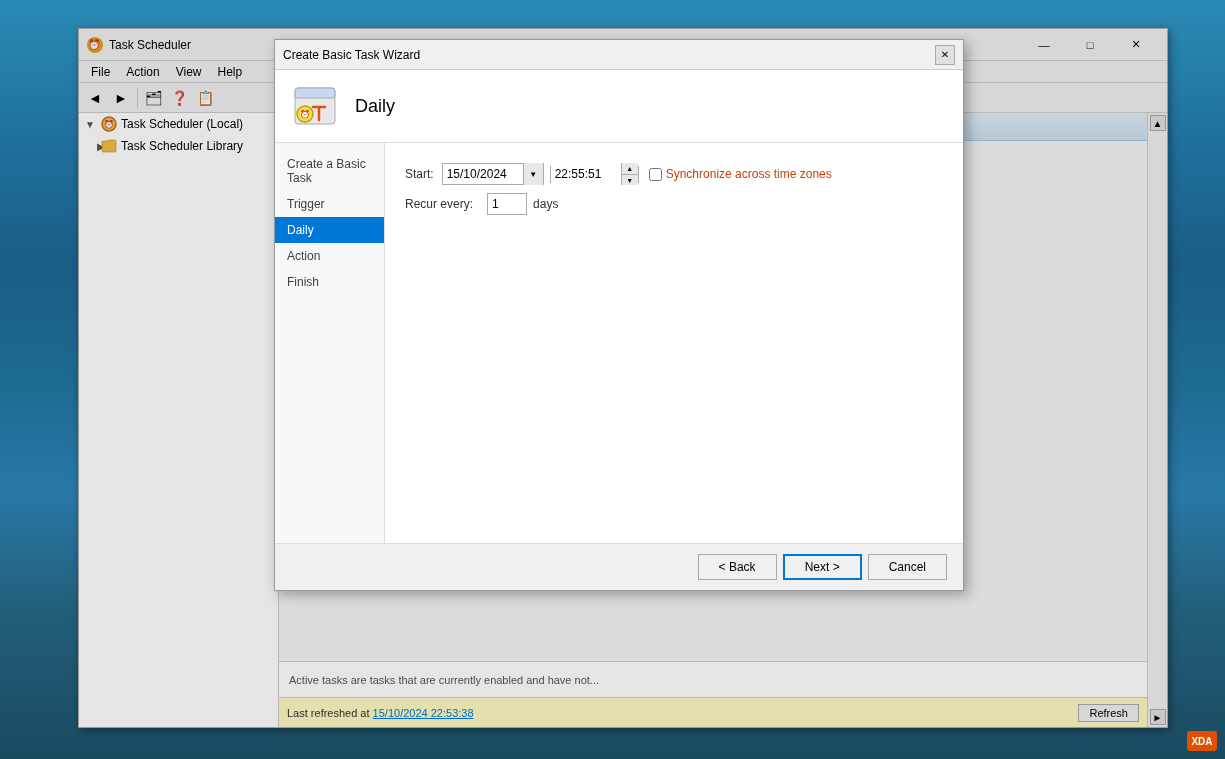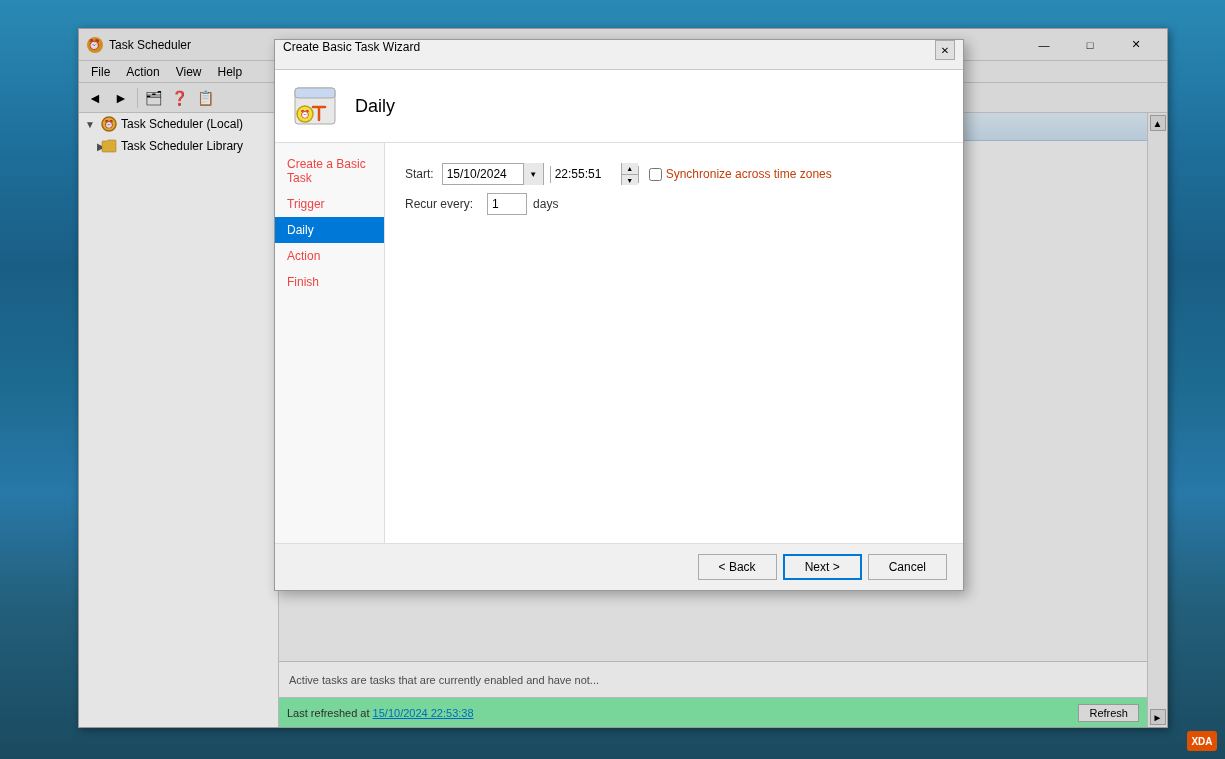--- a/index.html
+++ b/index.html
@@ -202,21 +202,21 @@
 
     .panel-body {
       flex: 1;
       overflow: auto;
       background: #f5f5f5;
     }
 
     
     .status-bar {
       height: 30px;
-      background: #86efac;
+      background: #fef9c3;
       border-top: 1px solid #ccc;
       display: flex;
       align-items: center;
       padding: 0 8px;
       font-size: 11px;
       color: #333;
       flex-shrink: 0;
     }
 
     .status-bar .refresh-btn {
@@ -278,21 +278,21 @@
       background: #f0f0f0;
       border: 1px solid #999;
       box-shadow: 4px 4px 12px rgba(0,0,0,0.3);
     }
 
     .dialog-title-bar {
       height: 30px;
       background: #f0f0f0;
       border-bottom: 1px solid #ccc;
       display: flex;
-      align-items: flex-start;
+      align-items: center;
       padding: 0 8px;
     }
 
     .dialog-title-text {
       flex: 1;
       font-size: 12px;
     }
 
     .dialog-close-btn {
       width: 20px;
@@ -341,21 +341,21 @@
       background: #f8f8f8;
       border-right: 1px solid #ddd;
       padding: 8px 0;
       flex-shrink: 0;
     }
 
     .nav-item {
       padding: 6px 12px;
       font-size: 12px;
       cursor: pointer;
-      color: #ef4444;
+      color: #404040;
     }
     .nav-item.active {
       background: #0078d7;
       color: white;
     }
 
     
     .dialog-content {
       flex: 1;
       padding: 20px 20px;

